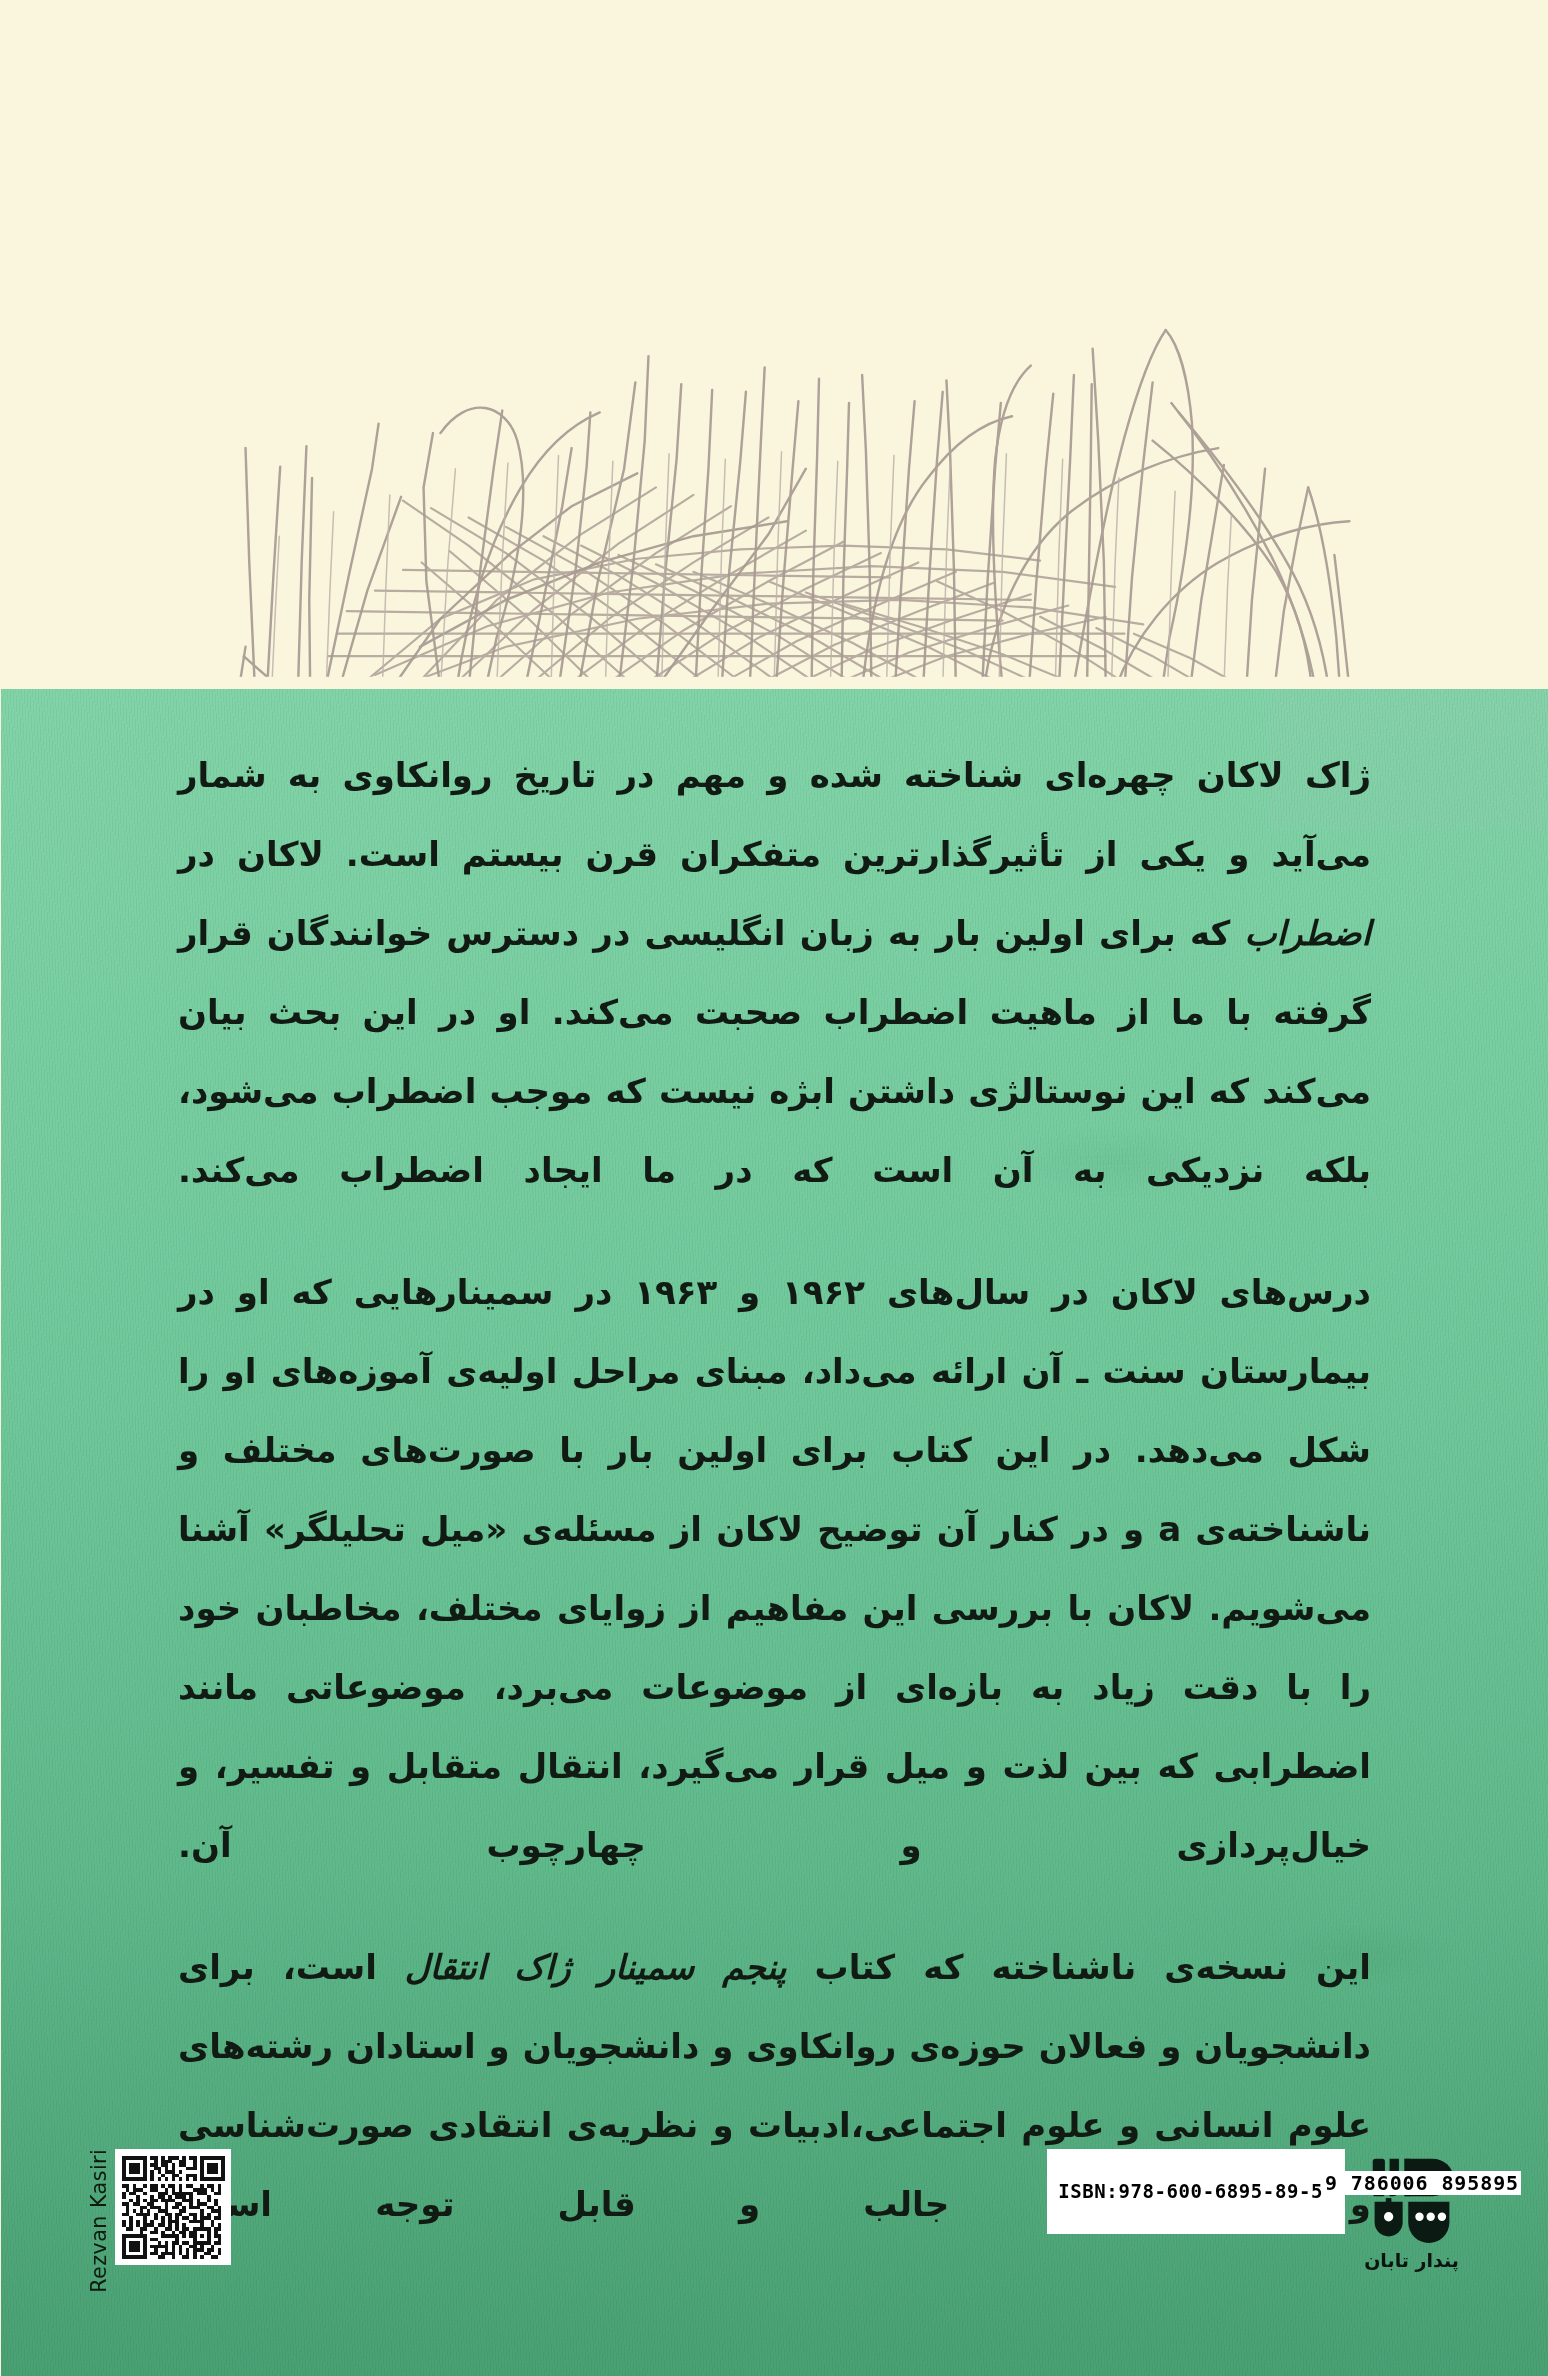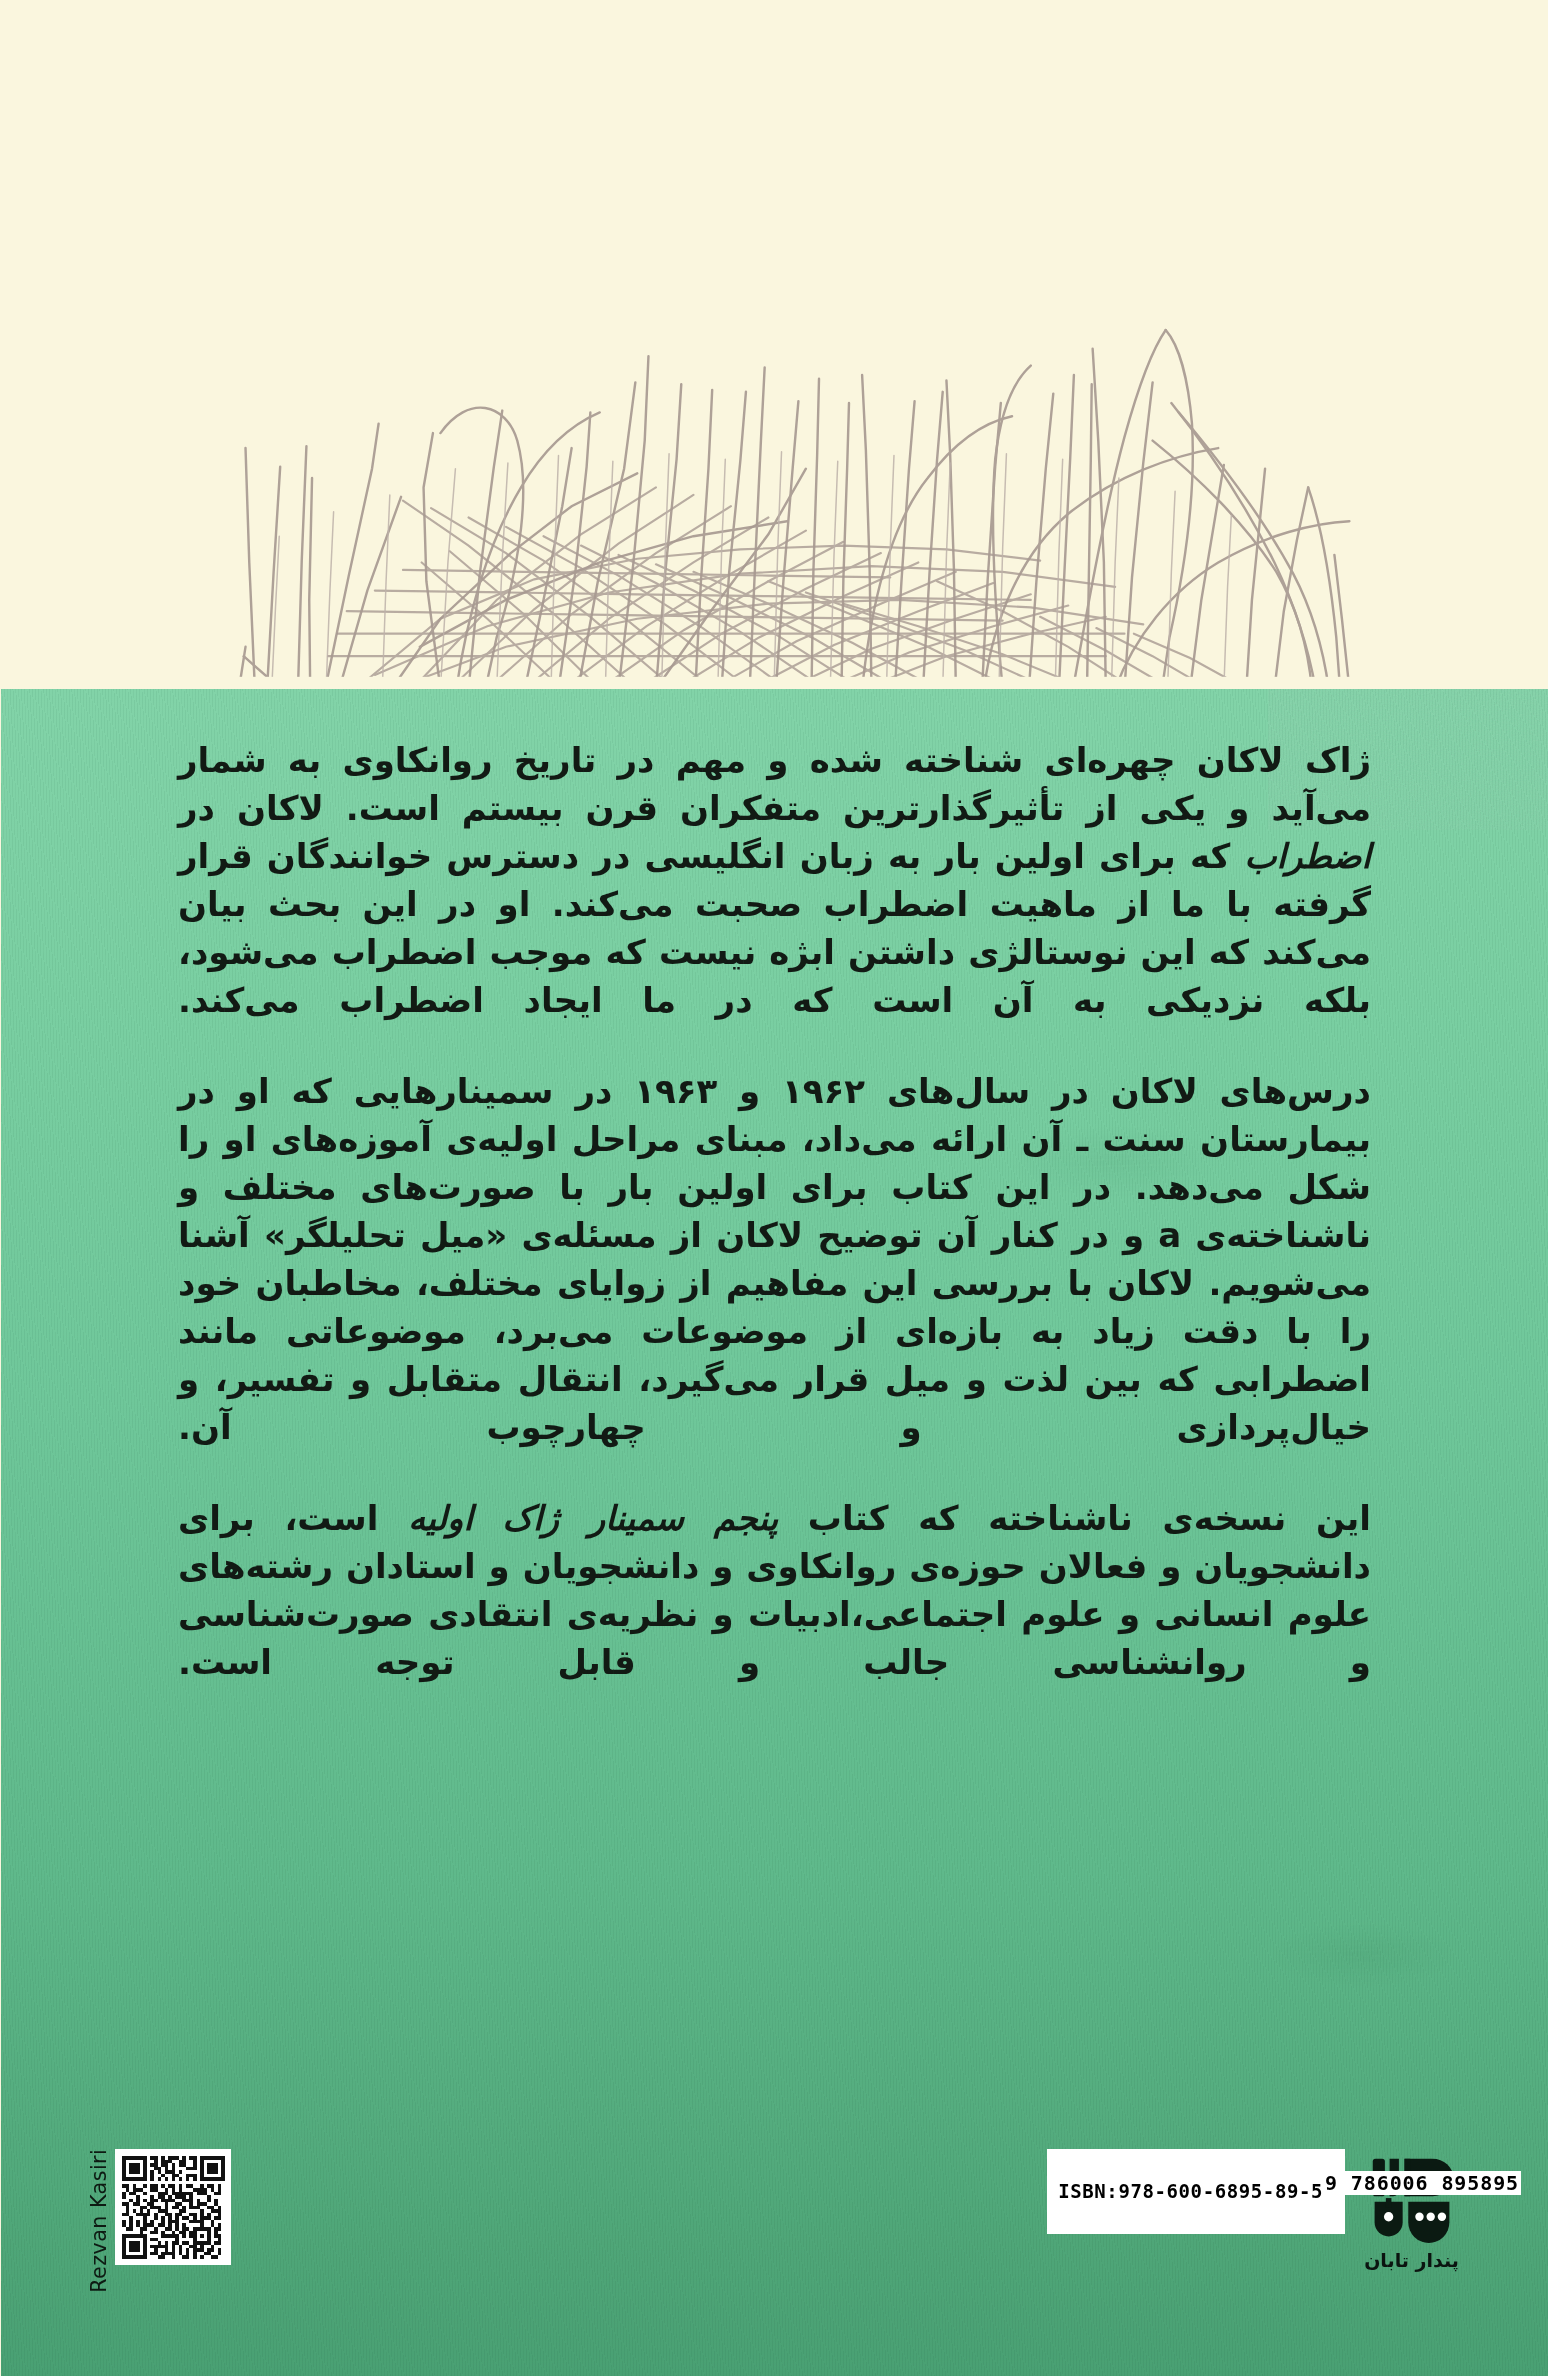--- a/index.html
+++ b/index.html
@@ -58,21 +58,21 @@
     left:178px;
     top:47px;
     width:1193px;
     direction:rtl;
     text-align:justify;
     text-align-last:justify;
     color:#121a14;
     font-family:"DejaVu Sans","Liberation Sans",sans-serif;
     font-weight:700;
     font-size:34px;
-    line-height:48px;
+    line-height:79px;
     letter-spacing:-0.2px;
   }
   #blurb p{margin:0 0 43px 0;text-align:justify;}
   #blurb p:last-child{margin-bottom:0;}
   #blurb .it{font-style:italic;}
 
   
   #footer{
     position:absolute;left:0;right:0;top:1415px;height:274px;
   }
@@ -282,21 +282,21 @@
     <filter id="grain">
       <feTurbulence type="fractalNoise" baseFrequency="0.75" numOctaves="4" stitchTiles="stitch"></feTurbulence>
       <feColorMatrix type="saturate" values="0.25"></feColorMatrix>
     </filter>
     <rect width="100%" height="100%" filter="url(#grain)" opacity="0.42"></rect>
   </svg>
 
   <div id="blurb">
     <p><span>ژاک لاکان چهره‌ای شناخته شده و مهم در تاریخ روانکاوی به شمار می‌آید و یکی از تأثیرگذارترین متفکران قرن بیستم است. لاکان در </span><span class="it">اضطراب</span><span> که برای اولین بار به زبان انگلیسی در دسترس خوانندگان قرار گرفته با ما از ماهیت اضطراب صحبت می‌کند. او در این بحث بیان می‌کند که این نوستالژی داشتن ابژه نیست که موجب اضطراب می‌شود، بلکه نزدیکی به آن است که در ما ایجاد اضطراب می‌کند.</span></p>
     <p><span>درس‌های لاکان در سال‌های ۱۹۶۲ و ۱۹۶۳ در سمینارهایی که او در بیمارستان سنت ـ آن ارائه می‌داد، مبنای مراحل اولیه‌ی آموزه‌های او را شکل می‌دهد. در این کتاب برای اولین بار با صورت‌های مختلف و ناشناخته‌ی a و در کنار آن توضیح لاکان از مسئله‌ی «میل تحلیلگر» آشنا می‌شویم. لاکان با بررسی این مفاهیم از زوایای مختلف، مخاطبان خود را با دقت زیاد به بازه‌ای از موضوعات می‌برد، موضوعاتی مانند اضطرابی که بین لذت و میل قرار می‌گیرد، انتقال متقابل و تفسیر، و خیال‌پردازی و چهارچوب آن.</span></p>
-    <p><span>این نسخه‌ی ناشناخته که کتاب </span><span class="it">پنجم سمینار ژاک اولیه</span><span> است، برای دانشجویان و فعالان حوزه‌ی روانکاوی و دانشجویان و استادان رشته‌های علوم انسانی و علوم اجتماعی،ادبیات و نظریه‌ی انتقادی صورت‌شناسی و روانشناسی جالب و قابل توجه است.</span></p>
+    <p><span>این نسخه‌ی ناشناخته که کتاب </span><span class="it">پنجم سمینار ژاک انتقال</span><span> است، برای دانشجویان و فعالان حوزه‌ی روانکاوی و دانشجویان و استادان رشته‌های علوم انسانی و علوم اجتماعی،ادبیات و نظریه‌ی انتقادی صورت‌شناسی و روانشناسی جالب و قابل توجه است.</span></p>
   </div>
 
   <div id="footer">
 
     <div id="qr-block">
       <div id="illustrator-credit">Rezvan Kasiri</div>
       <div id="qr-code">
         <svg width="103" height="103" viewBox="0 0 29 29" shape-rendering="crispEdges" aria-hidden="true">
           <rect width="29" height="29" fill="#ffffff"></rect>
           <g fill="#111111">

